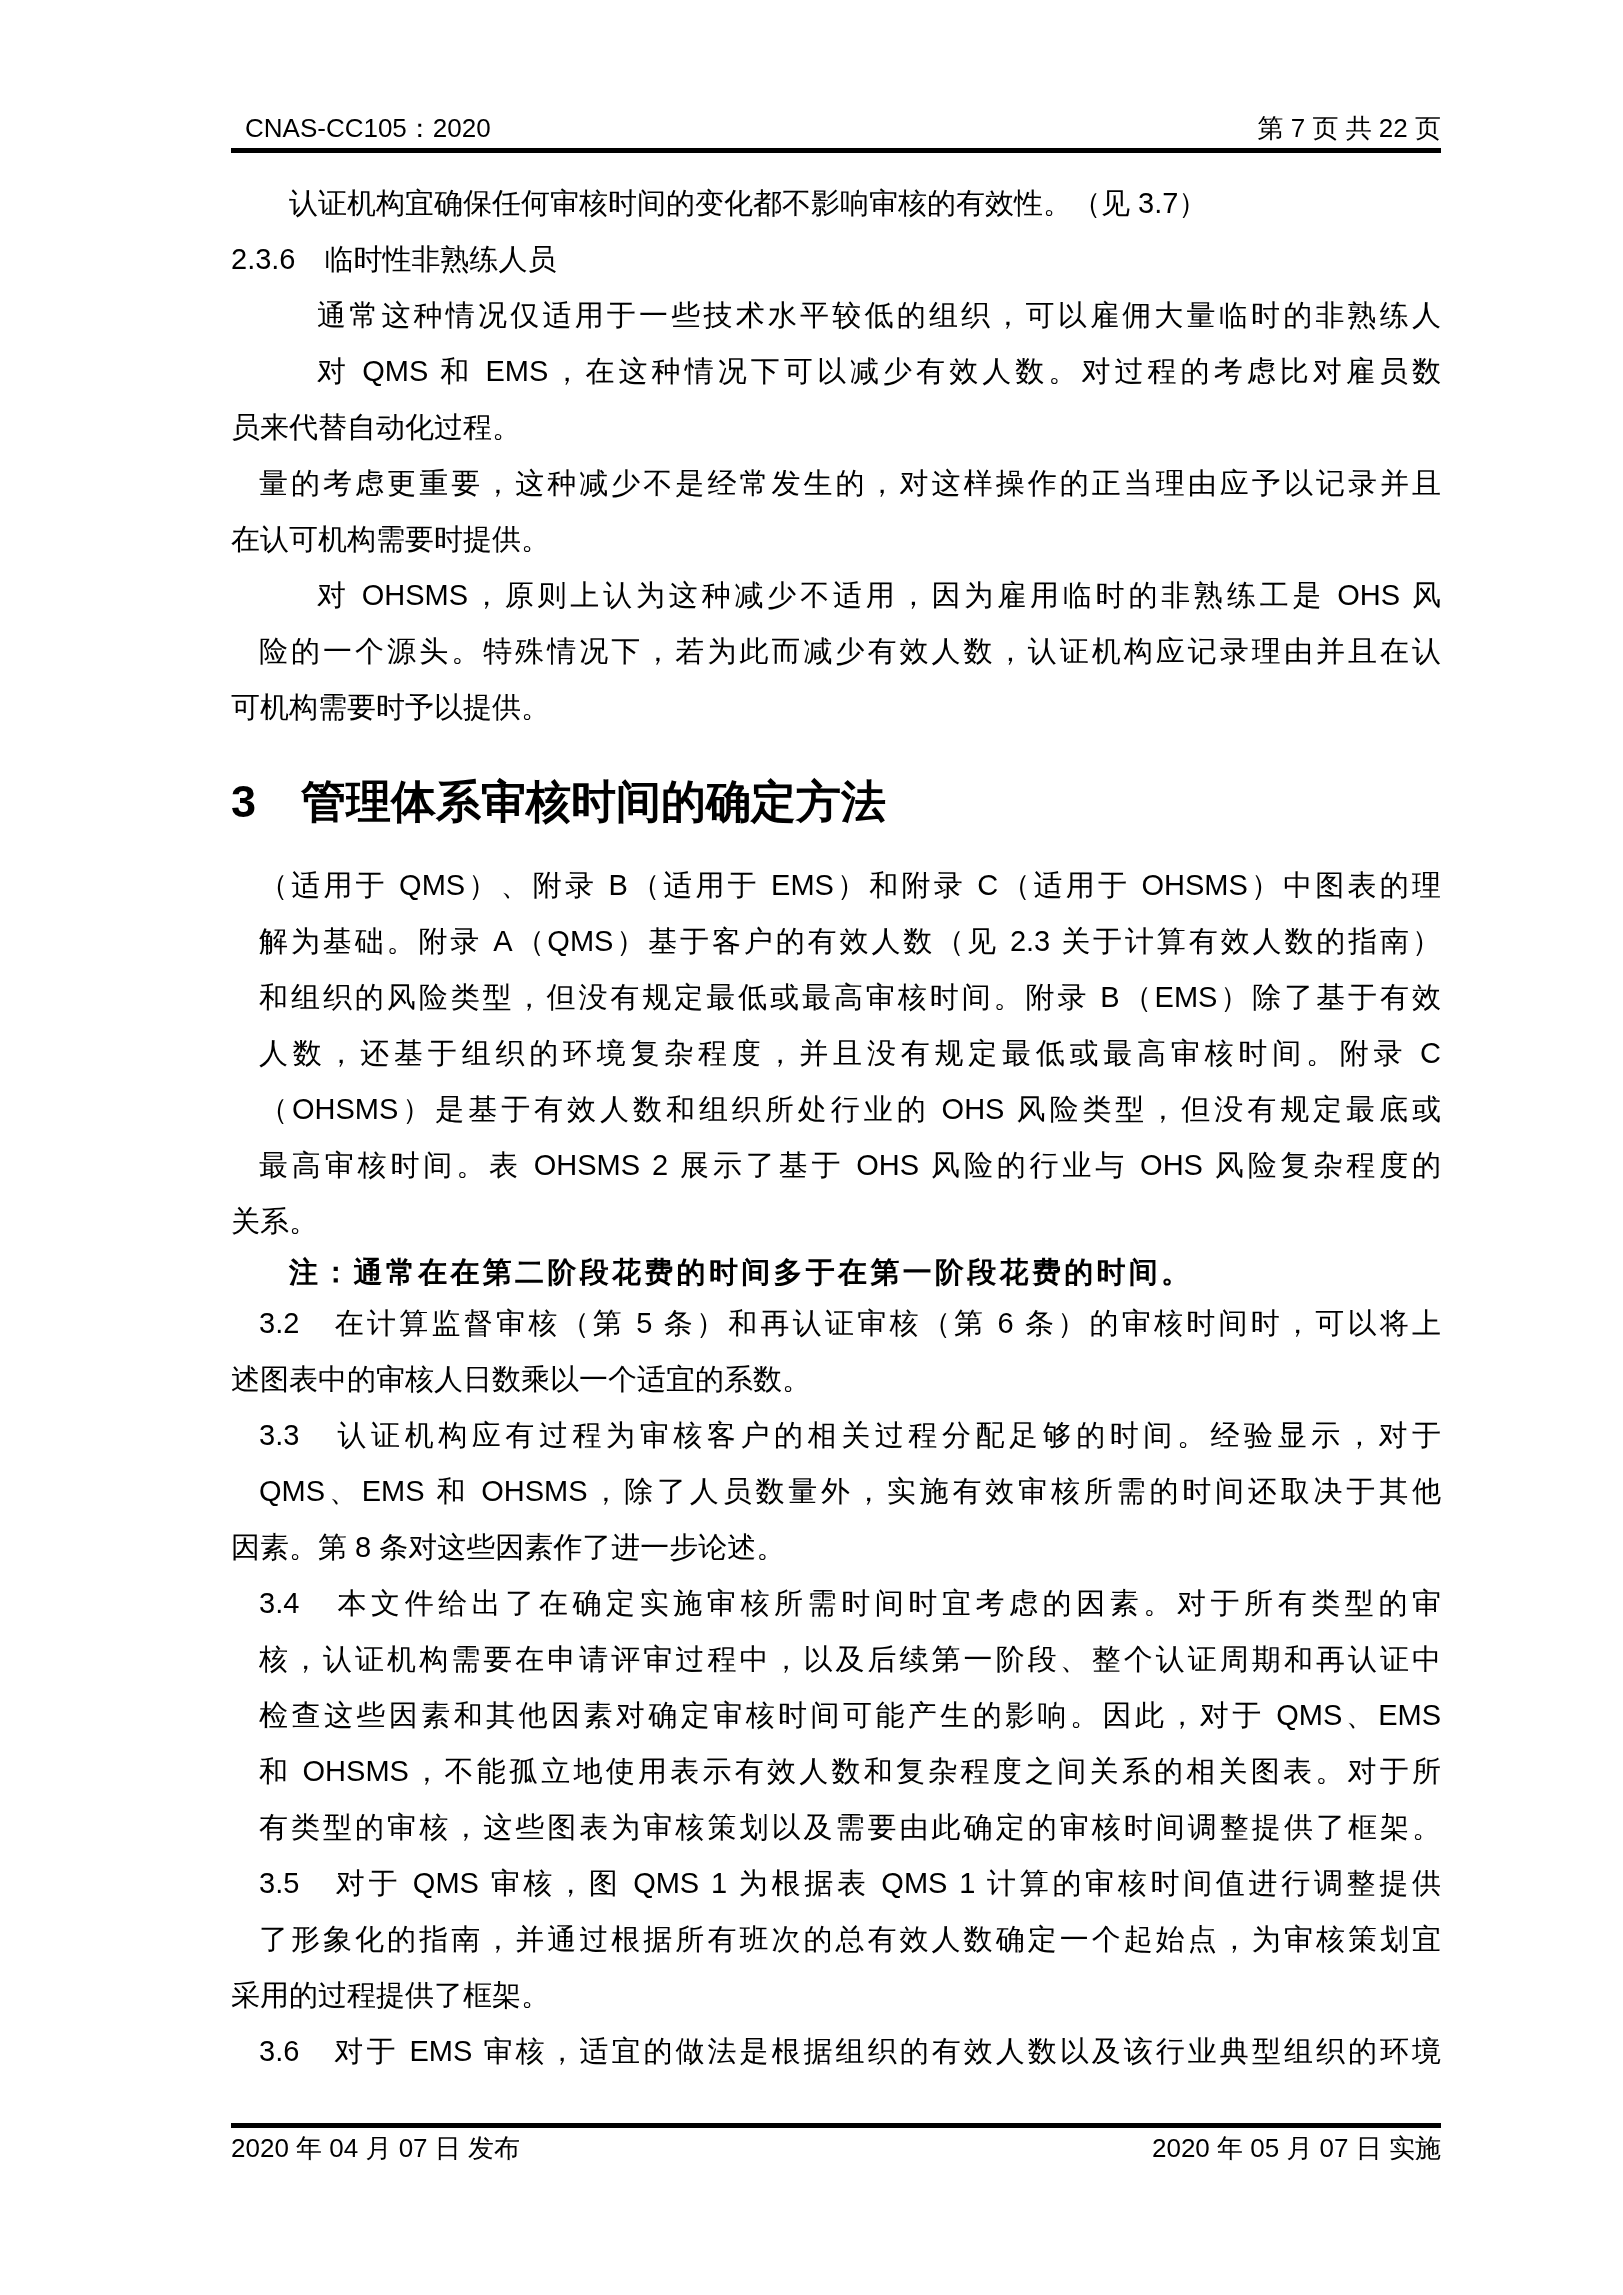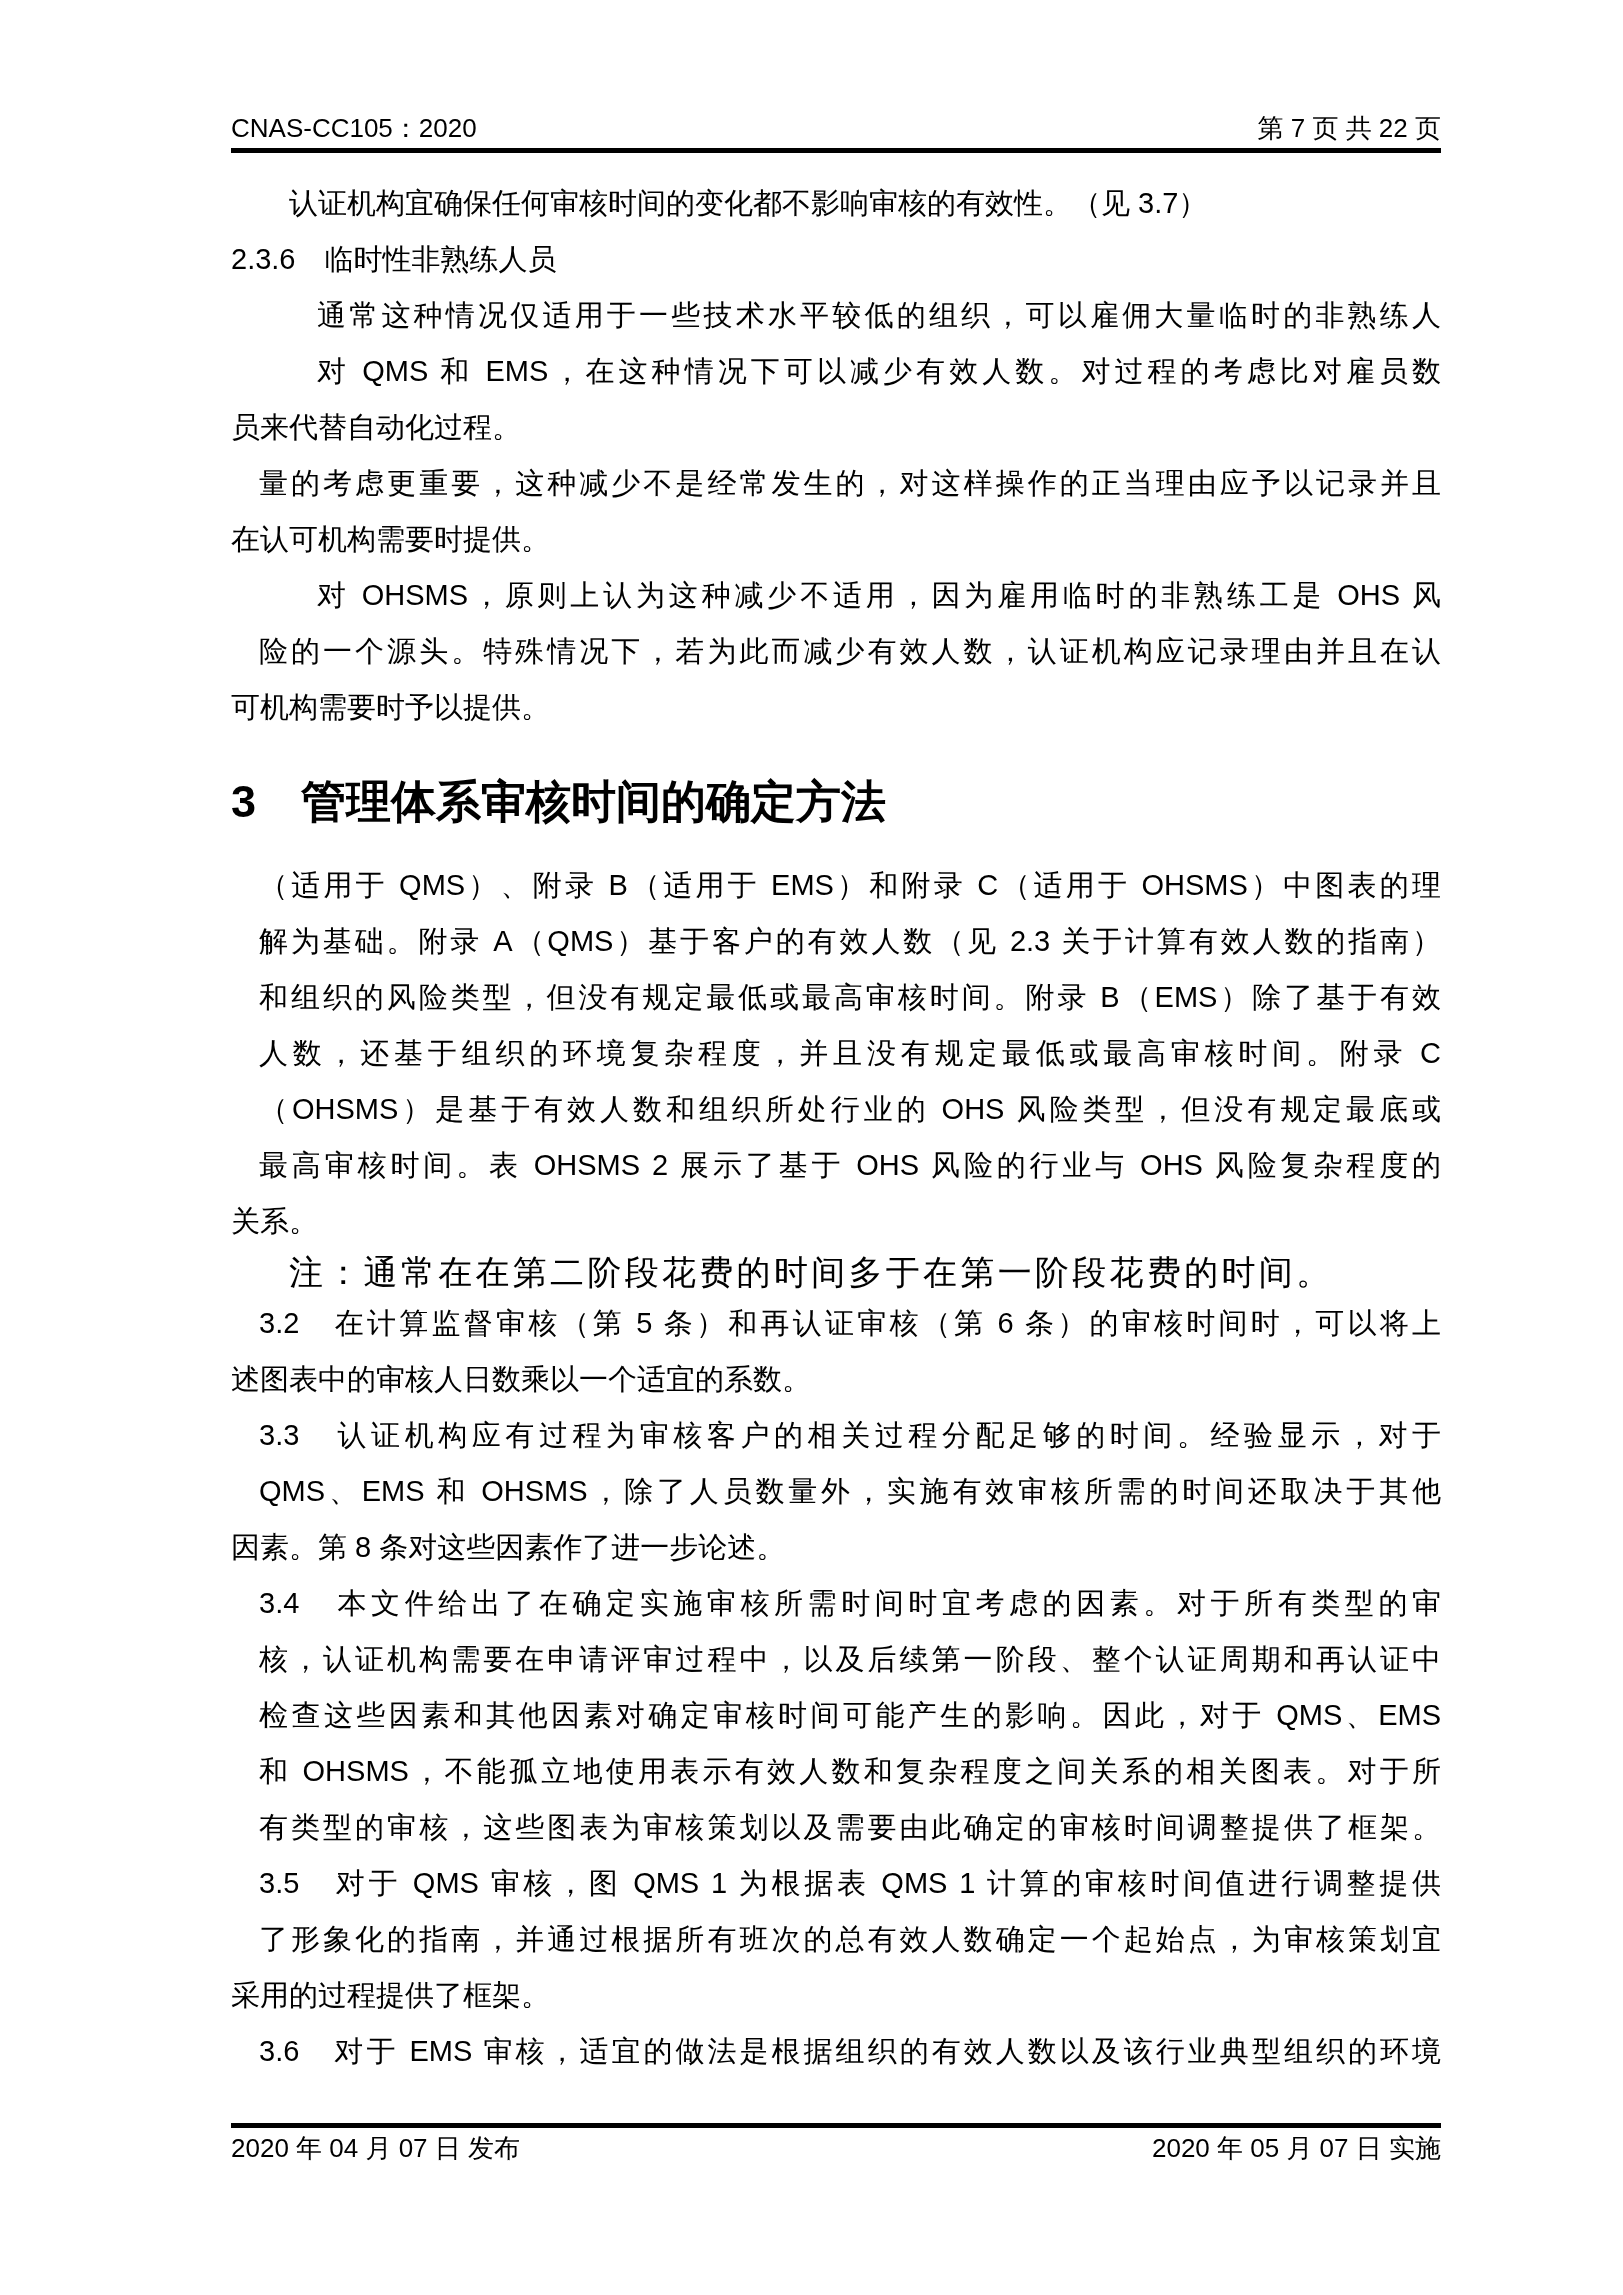--- a/index.html
+++ b/index.html
@@ -13,21 +13,21 @@
     height: 2295px;
     background: #ffffff;
     color: #000000;
     font-family: "Liberation Sans", sans-serif;
     margin: 0 auto;
     overflow: hidden;
   }
   
   .header-row {
     position: absolute;
-    left: 231px;
+    left: 245px;
     right: 182px;
     top: 111px;
     display: flex;
     justify-content: space-between;
     align-items: flex-start;
     font-size: 26px;
     line-height: 34px;
   }
   .header-rule {
     position: absolute;
@@ -57,25 +57,26 @@
   .line.fill   { text-align-last: justify; margin-left: 28px; }
   .line.h1 {
     font-size: 45px;
     font-weight: bold;
     height: 77px;
     line-height: 77px;
     margin-top: 27.5px;
     margin-bottom: 17px;
   }
   .line.note {
-    font-size: 34px;
+    font-size: 29px;
     height: 46px;
     line-height: 46px;
     text-indent: 58px;
     letter-spacing: 3.3px;
+    font-weight: bold;
   }
   
   .footer-rule {
     position: absolute;
     left: 231px;
     right: 182px;
     top: 2123px;
     height: 4.6px;
     background: #000000;
   }

